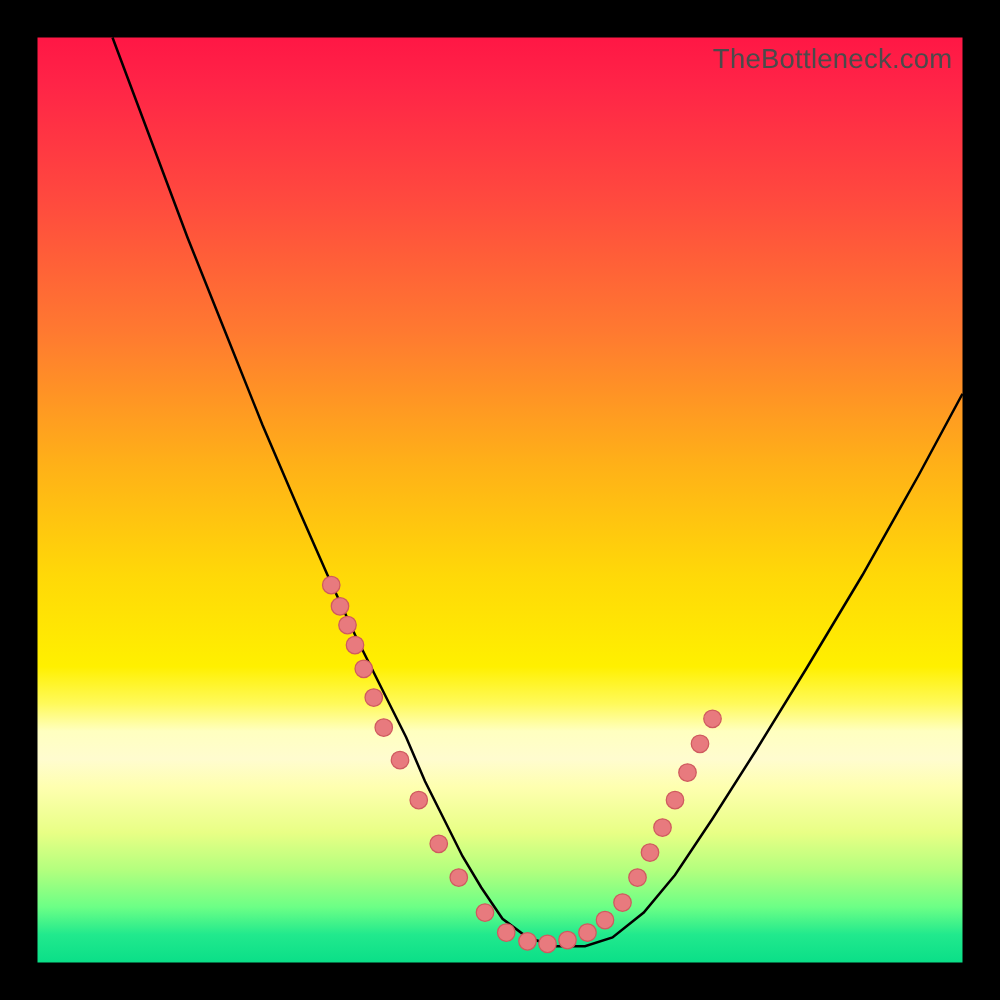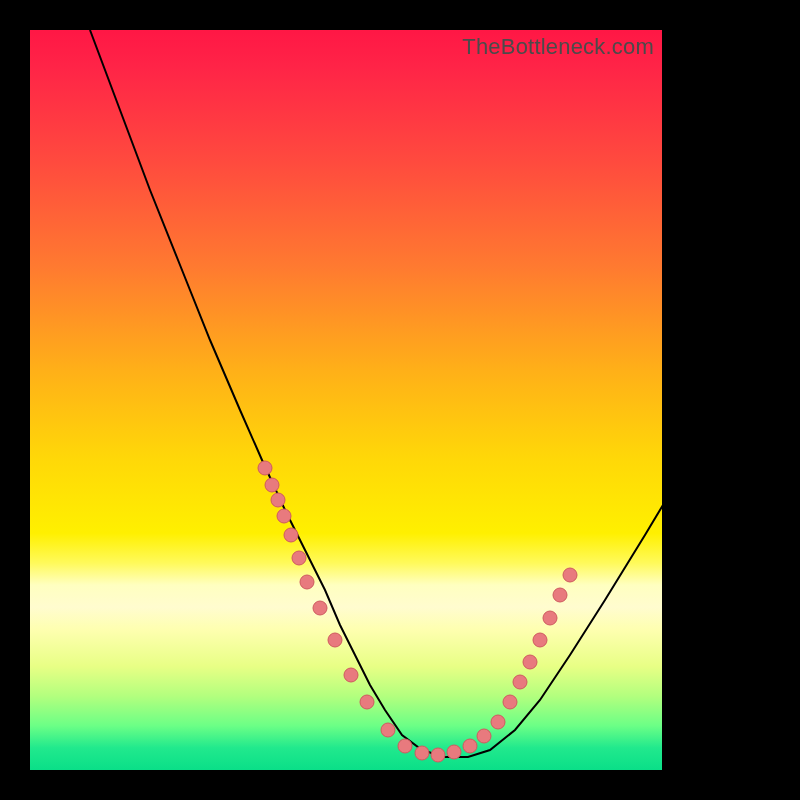--- a/index.html
+++ b/index.html
@@ -13,21 +13,21 @@
   .outer {
     width: 800px;
     height: 800px;
     background: #000;
     position: relative;
   }
   .plot {
     position: absolute;
     left: 30px;
     top: 30px;
-    width: 632px;
+    width: 740px;
     height: 740px;
     
     background: linear-gradient(
       to bottom,
       #ff1745 0%,
       #ff2447 5%,
       #ff4b3e 18%,
       #ff7a30 32%,
       #ffb018 46%,
       #ffd808 58%,

